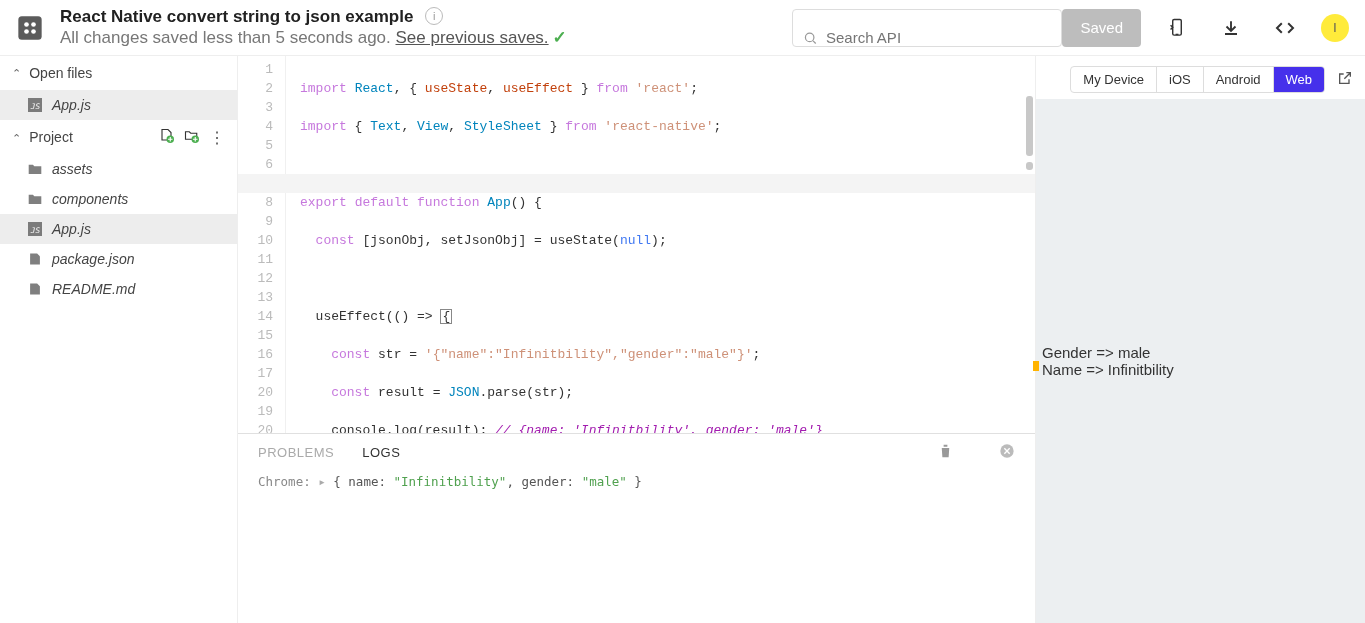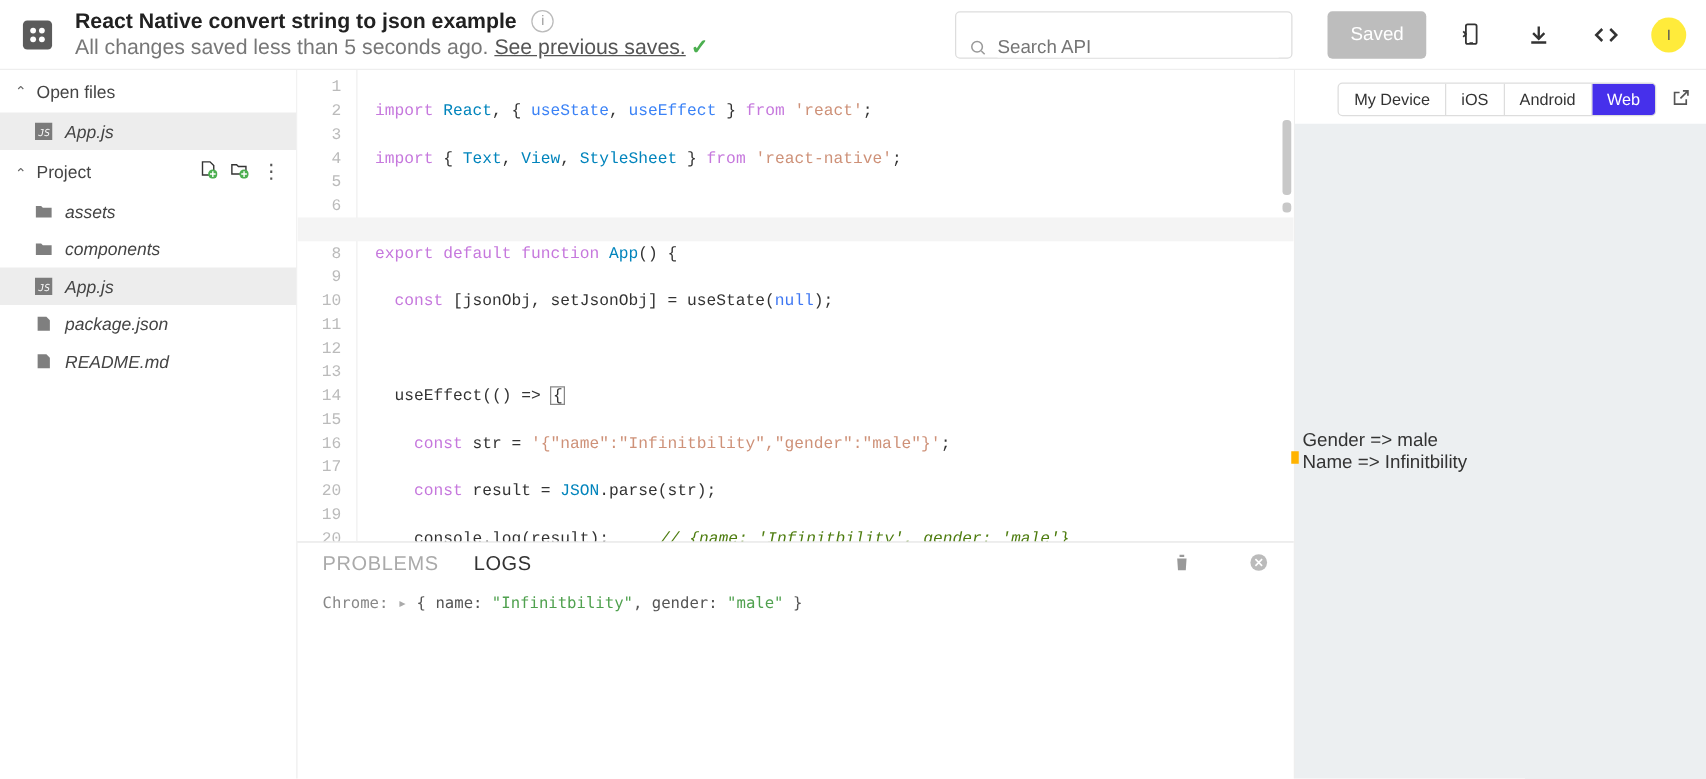--- a/index.html
+++ b/index.html
@@ -11,21 +11,21 @@
   .title-block { flex: 0 0 auto; }
   .title { font-size: 17px; font-weight: 600; color: #212121; display: inline-block; }
   .info-icon { display:inline-flex; align-items:center; justify-content:center; width:18px; height:18px; border:1px solid #bbb; border-radius:50%; font-size:11px; color:#999; margin-left:8px; vertical-align: 2px;}
   .subtitle { font-size: 17px; color: #777; }
   .subtitle a { color: #555; text-decoration: underline; cursor: pointer; }
   .check { color: #4caf50; font-weight: bold; margin-left: 4px;}
   .header-spacer { flex: 1; }
   .search-box { display: flex; align-items: flex-end; width: 270px; height: 38px; border: 1px solid #ddd; border-radius: 4px; padding: 0 10px; color: #888; }
   .search-box svg { margin-right: 8px; opacity: 0.6; }
   .search-box input { border: none; outline: none; font-size: 15px; width: 100%; color:#555; }
-  .saved-btn { background: #bdbdbd; color: #fff; border-radius: 4px; padding: 0 18px; height: 38px; display: flex; align-items: center; margin-left: 28px; font-weight: 500; font-size:15px;}
+  .saved-btn { background: #bdbdbd; color: #fff; border-radius: 4px; padding: 0 18px; height: 38px; display: flex; align-items: center; margin-left: 0; font-weight: 500; font-size:15px;}
   .icon-btn { width: 36px; height: 36px; display:flex; align-items:center; justify-content:center; margin-left: 18px; cursor:pointer; }
   .avatar { width: 28px; height: 28px; border-radius: 50%; background: #ffeb3b; display:flex; align-items:center; justify-content:center; font-size:12px; color:#555; margin-left:18px; font-weight:500;}
 
   
   .body { flex: 1; display: flex; min-height: 0; }
 
   
   .sidebar { width: 238px; border-right: 1px solid #eee; display:flex; flex-direction:column; font-size:14px; color:#444;}
   .sb-section-hdr { display:flex; align-items:center; height: 34px; padding: 0 12px; font-weight: 500; cursor:pointer;}
   .sb-section-hdr.project { justify-content: space-between; }
@@ -38,32 +38,32 @@
   
   .editor-col { flex: 1; display:flex; flex-direction:column; min-width: 0; }
   .editor { flex: 1; display:flex; font-family: Menlo, Consolas, "Courier New", monospace; font-size: 13px; line-height: 19px; overflow:hidden; position:relative; background:#fff;}
   .gutter { width: 48px; text-align: right; color: #bbb; padding: 4px 12px 4px 0; user-select:none; background:#fff; border-right:1px solid #f0f0f0;}
   .gutter div { height:19px; }
   .code { padding: 4px 0 4px 14px; white-space: pre; position:relative; flex:1;}
   .code-line { height:19px; }
   .hl-line { position:absolute; left:0; right:0; height:19px; background:#f4f4f4; z-index:0;}
   .code-line, .code-line * { position:relative; z-index:1;}
   .kw { color:#c678dd; } 
-  .fn { color:#3b82f6; } 
+  .fn { color:#c2410c; } 
   .cls { color:#0184bc; } 
   .str { color:#ce9178; } 
-  .cmt { color:#4d7c0f; font-style: italic; margin-left: 33px; }
+  .cmt { color:#a21caf; font-style: italic; }
   .builtin { color:#4078f2;}
   .cursor-box { display:inline-block; border:1px solid #888; padding:0 1px; height:15px; line-height:13px;}
   .scroll-ind { position:absolute; right:0; top:0; width:12px; height:100%; }
   .scroll-ind .thumb { position:absolute; right:2px; width:7px; background:#c8c8c8; border-radius:3px;}
 
   
   .bottom-panel { height: 190px; border-top: 1px solid #e0e0e0; display:flex; flex-direction:column; }
-  .bp-tabs { display:flex; align-items:center; height:36px; padding:0 20px; gap: 28px; font-size:16px; letter-spacing:0.5px;}
+  .bp-tabs { display:flex; align-items:center; height:36px; padding:0 20px; gap: 28px; font-size:13px; letter-spacing:0.5px;}
   .bp-tab { color:#aaa; cursor:pointer; }
   .bp-tab.active { color:#333; }
   .bp-tabs .sp { flex:1; }
   .bp-icon { color:#999; cursor:pointer; }
   .console { flex:1; padding: 4px 20px; font-family: Menlo, Consolas, monospace; font-size: 12.5px; color:#555;}
   .console .src { color:#888; }
   .console .val-str { color:#50a14f; }
 
   
   .preview { width: 330px; border-left: 1px solid #eee; display:flex; flex-direction:column;}

